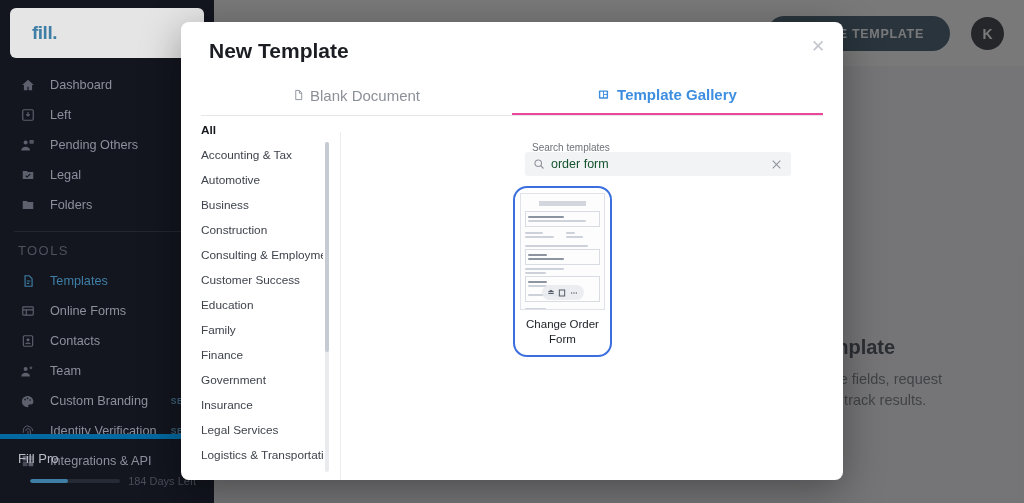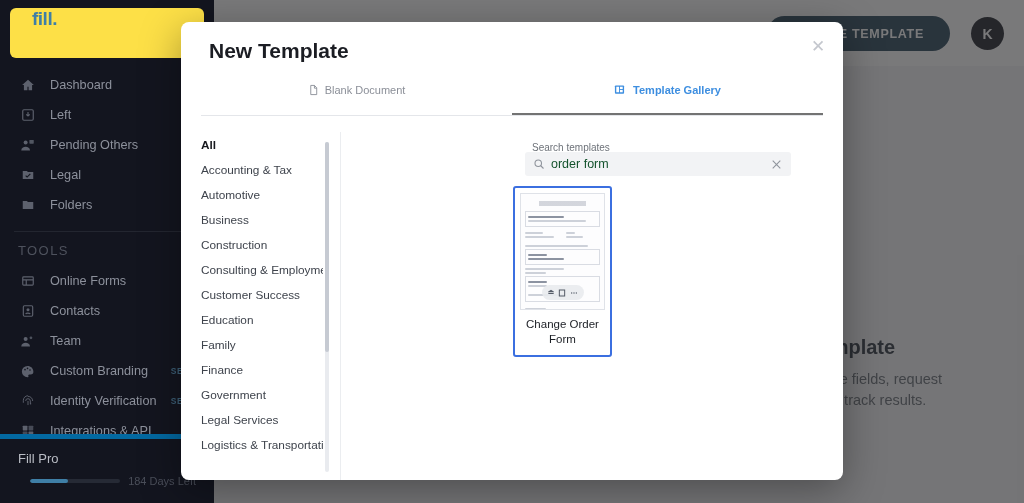--- a/index.html
+++ b/index.html
@@ -62,22 +62,22 @@
   }
 
   
   .sidebar {
     position: absolute; left: 0; top: 0; width: 214px; height: 503px;
     background: #13151f;
     z-index: 6;
     overflow: hidden;
   }
   .sidebar-logo {
-    height: 50px; display: flex; padding-left: 22px;
-    background: #fde047;
+    height: 50px; display: flex; align-items: center; padding-left: 22px;
+    background: #e5e5e5;
     margin: 8px 10px 12px 10px; border-radius: 6px;
   }
   .sidebar-logo span { color: #3f7fa6; font-size: 19px; font-weight: bold; letter-spacing: -.5px; }
   .nav-item {
     display: flex; align-items: center; height: 30px;
     padding-left: 18px; color: #8d919c; font-size: 12.7px;
     position: relative;
   }
   .nav-item .ico {
     width: 19px; height: 19px; margin-right: 13px;
@@ -125,29 +125,29 @@
     width: 22px; height: 22px; color: #c4c7ce; font-size: 17px;
     display: flex; align-items: center; justify-content: center;
     line-height: 1;
   }
   .tabs {
     position: absolute; left: 20px; top: 62px; right: 20px; height: 32px;
     border-bottom: 1px solid #e4e6ea;
     display: flex;
   }
   .tab {
-    flex: 1; display: flex; align-items: flex-start; justify-content: center;
-    gap: 6px; font-size: 11px; color: #8b8f98;
+    flex: 1; display: flex; align-items: center; justify-content: center;
+    gap: 6px; font-size: 15px; color: #8b8f98;
     padding-bottom: 9px;
   }
-  .tab.active { color: #3d8ee0; border-bottom: 2px solid #737373; font-weight: bold; gap: 8px; }
+  .tab.active { color: #3d8ee0; border-bottom: 2px solid #ec4899; font-weight: bold; gap: 8px; }
   .tab .tico { display: flex; align-items: center; }
 
   .cat-list {
-    position: absolute; left: 20px; top: 110px;
+    position: absolute; left: 20px; top: 95px;
     width: 122px; bottom: 0;
     overflow: hidden;
     padding-right: 8px;
   }
   .cat-item {
     font-size: 11.8px; color: #3e434c; padding: 5.5px 0;
     white-space: nowrap;
   }
   .cat-item.selected { font-weight: bold; color: #16181d; }
   .cat-scrollbar {
@@ -178,21 +178,21 @@
     border: none; outline: none; background: transparent;
     font-family: "Liberation Sans", sans-serif;
     font-size: 12.5px; color: #14532d; flex: 1;
     caret-color: #262a31;
   }
   .search-clear { color: #8f949c; display: flex; cursor: pointer; }
 
   
   .results { position: absolute; left: 332px; top: 164px; right: 10px; bottom: 6px; }
   .tpl-card {
-    width: 99px; border: 2px solid #3b6fe0; border-radius: 3px;
+    width: 99px; border: 2px solid #3b6fe0; border-radius: 14px;
     background: #fff; overflow: hidden;
   }
   .tpl-thumb {
     height: 117px; margin: 5px 5px 0 5px;
     border: 1px solid #dfe2e8; background: #fdfdfe;
     position: relative; overflow: hidden;
     padding: 5px 4px;
   }
   .doc-head {
     height: 5px; margin: 2px 6px 5px 6px;
@@ -292,20 +292,29 @@
             </svg>
         </span>
         <span>Folders</span>
       </div>
     </div>
 
     <div class="sep"></div>
     <div class="tools-label">TOOLS</div>
 
     <div>
+      <div class="nav-item active">
+        <span class="ico">
+          <svg width="14" height="14" viewBox="0 0 24 24" fill="none" stroke="currentColor" stroke-width="2">
+              <path d="M7 3h7l5 5v13H7z"></path>
+              <path d="M10 12h6M10 16h4"></path>
+            </svg>
+        </span>
+        <span>Templates</span>
+      </div>
       <div class="nav-item">
         <span class="ico">
           <svg width="14" height="14" viewBox="0 0 24 24" fill="none" stroke="currentColor" stroke-width="2">
               <rect x="3" y="5" width="18" height="14" rx="1.5"></rect>
               <path d="M3 10h18M9 10v9"></path>
             </svg>
         </span>
         <span>Online Forms</span>
       </div>
       <div class="nav-item">
@@ -411,20 +420,21 @@
       <div class="cat-item">Accounting &amp; Tax</div>
       <div class="cat-item">Automotive</div>
       <div class="cat-item">Business</div>
       <div class="cat-item">Construction</div>
       <div class="cat-item">Consulting &amp; Employment</div>
       <div class="cat-item">Customer Success</div>
       <div class="cat-item">Education</div>
       <div class="cat-item">Family</div>
       <div class="cat-item">Finance</div>
       <div class="cat-item">Government</div>
+      <div class="cat-item">Insurance</div>
       <div class="cat-item">Legal Services</div>
       <div class="cat-item">Logistics &amp; Transportation</div>
 
     </div>
     <div class="cat-scrollbar">
         <i></i>
       </div>
     <div class="cat-divider"></div>
 
     <div class="search-wrap">

